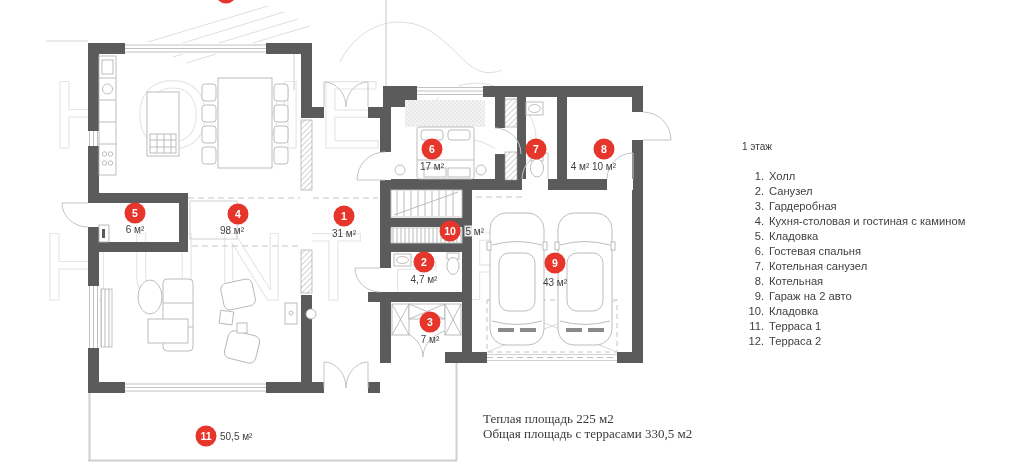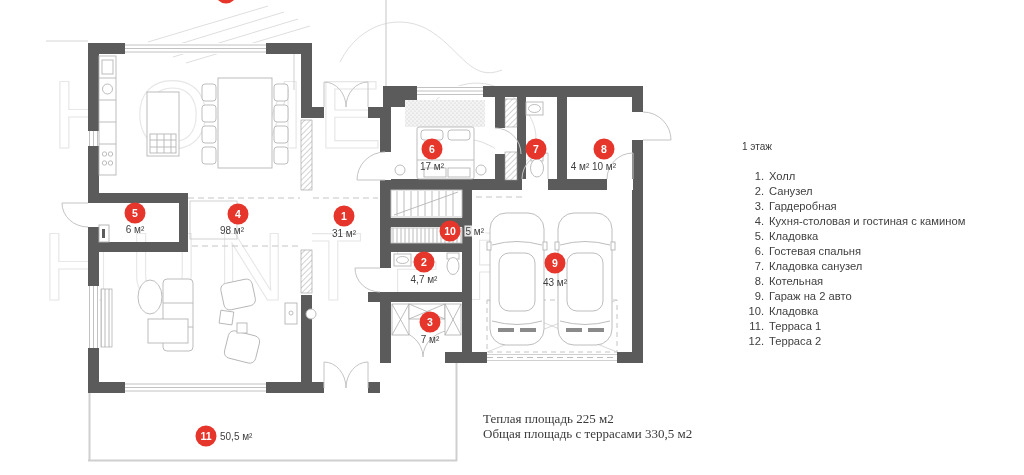--- a/index.html
+++ b/index.html
@@ -394,21 +394,21 @@
       <div class="lrow">
           <span class="lnum">5.</span>
           <span>Кладовка</span>
         </div>
       <div class="lrow">
           <span class="lnum">6.</span>
           <span>Гостевая спальня</span>
         </div>
       <div class="lrow">
           <span class="lnum">7.</span>
-          <span>Кладовка санузел</span>
+          <span>Котельная санузел</span>
         </div>
       <div class="lrow">
           <span class="lnum">8.</span>
           <span>Котельная</span>
         </div>
       <div class="lrow">
           <span class="lnum">9.</span>
           <span>Гараж на 2 авто</span>
         </div>
       <div class="lrow">

